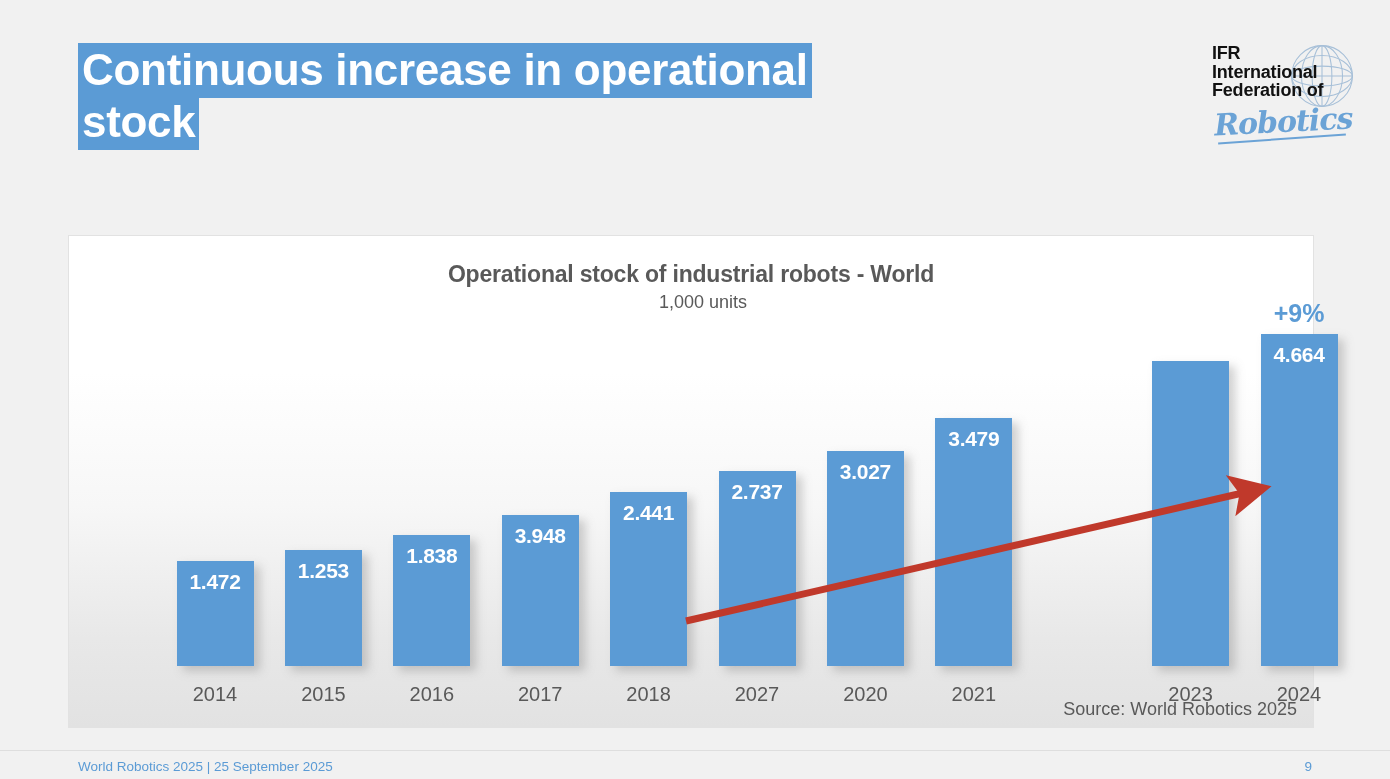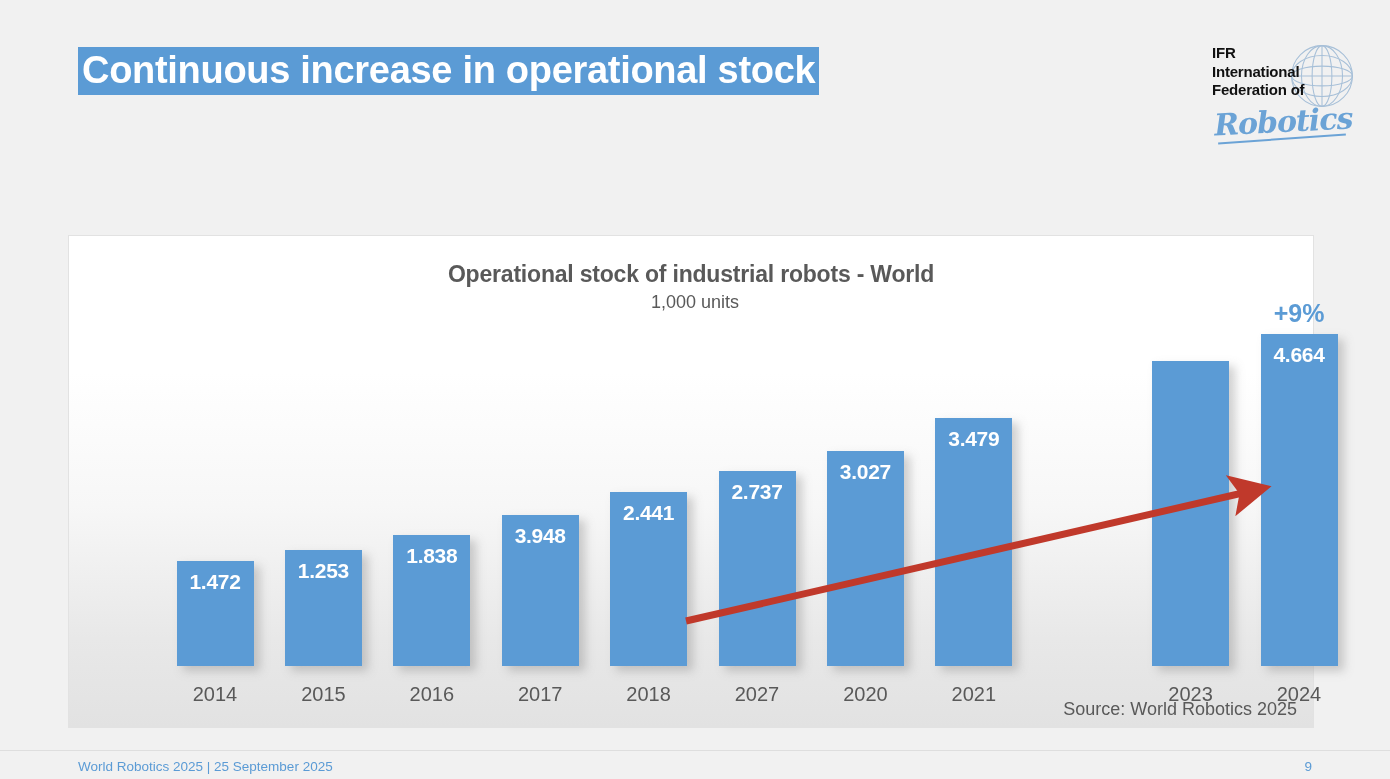--- a/index.html
+++ b/index.html
@@ -14,21 +14,21 @@
     overflow: hidden;
     position: relative;
   }
 
   
   #slide-title {
     position: absolute;
     left: 78px;
     top: 44px;
     width: 800px;
-    font-size: 38px;
+    font-size: 44px;
     font-weight: bold;
     line-height: 52px;
     letter-spacing: -0.3px;
     color: #ffffff;
   }
   #slide-title .hl {
     background: #5b9bd5;
     box-decoration-break: clone;
     -webkit-box-decoration-break: clone;
     padding: 2px 4px 4px 4px;
@@ -48,21 +48,21 @@
     top: 0px;
     width: 76px;
     height: 76px;
     opacity: 0.85;
   }
   #logo .logo-lines {
     position: absolute;
     left: 0;
     top: 6px;
     color: #111111;
-    font-size: 15px;
+    font-size: 18px;
     font-weight: bold;
     line-height: 18.5px;
     letter-spacing: -0.2px;
     z-index: 2;
   }
   #logo .logo-script {
     position: absolute;
     left: 2px;
     top: 66px;
     color: #6ba3d6;
@@ -103,21 +103,21 @@
     width: 100%;
     text-align: center;
     font-size: 23px;
     font-weight: bold;
     color: #595959;
     letter-spacing: -0.2px;
   }
   #chart-subtitle {
     position: absolute;
     top: 56px;
-    left: 4px;
+    left: 12px;
     width: 100%;
     text-align: center;
     font-size: 18px;
     color: #595959;
   }
   #chart-source {
     position: absolute;
     right: 16px;
     bottom: 7px;
     font-size: 18px;

